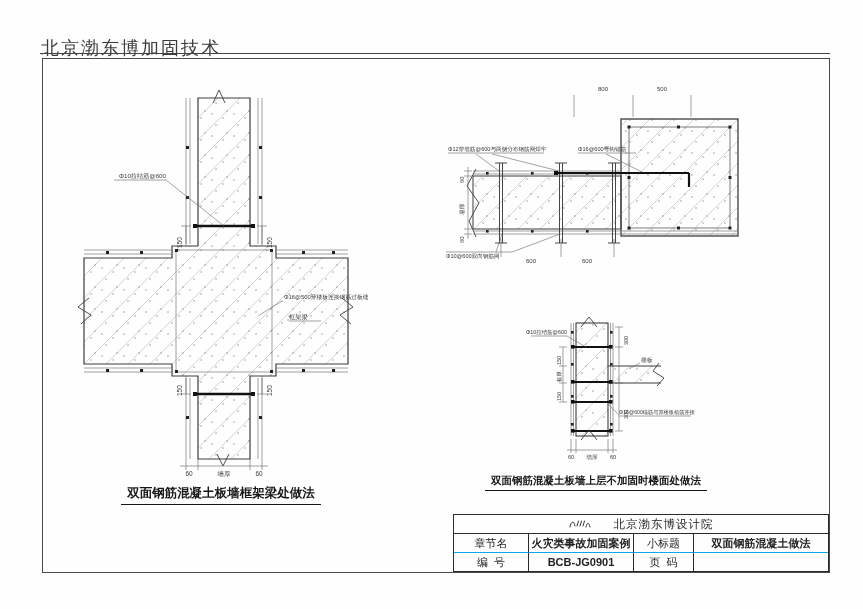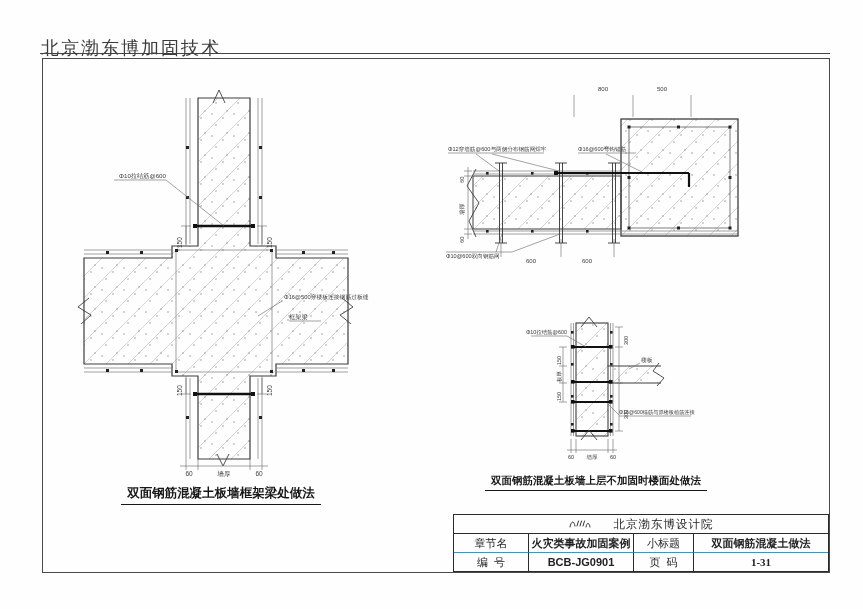--- a/index.html
+++ b/index.html
@@ -364,17 +364,16 @@
       <span>北京渤东博设计院</span>
     </div>
     <div class="tb-grid">
       <div>章节名</div>
       <div class="tb-val">火灾类事故加固案例</div>
       <div>小标题</div>
       <div class="tb-val">双面钢筋混凝土做法</div>
       <div>编  号</div>
       <div class="tb-val">BCB-JG0901</div>
       <div>页  码</div>
-      <div class="tb-val">1-31</div>
     </div>
   </div>
 
 </div>
 
 </body></html>

